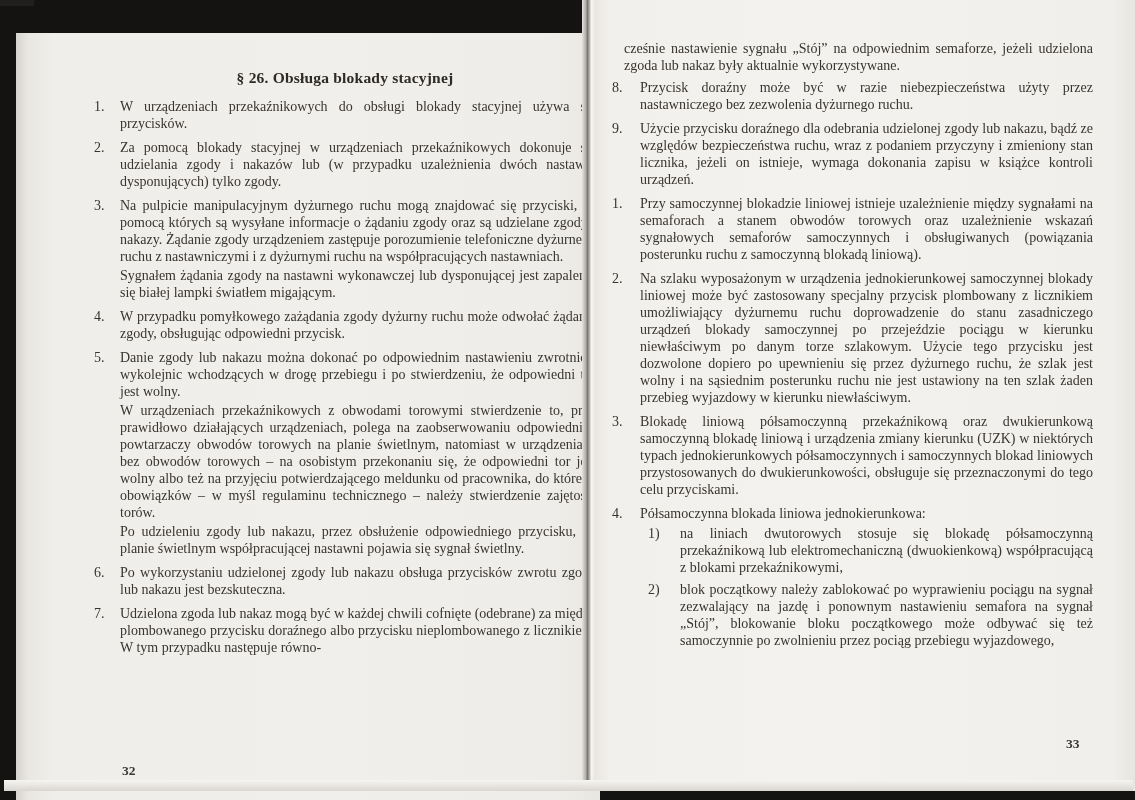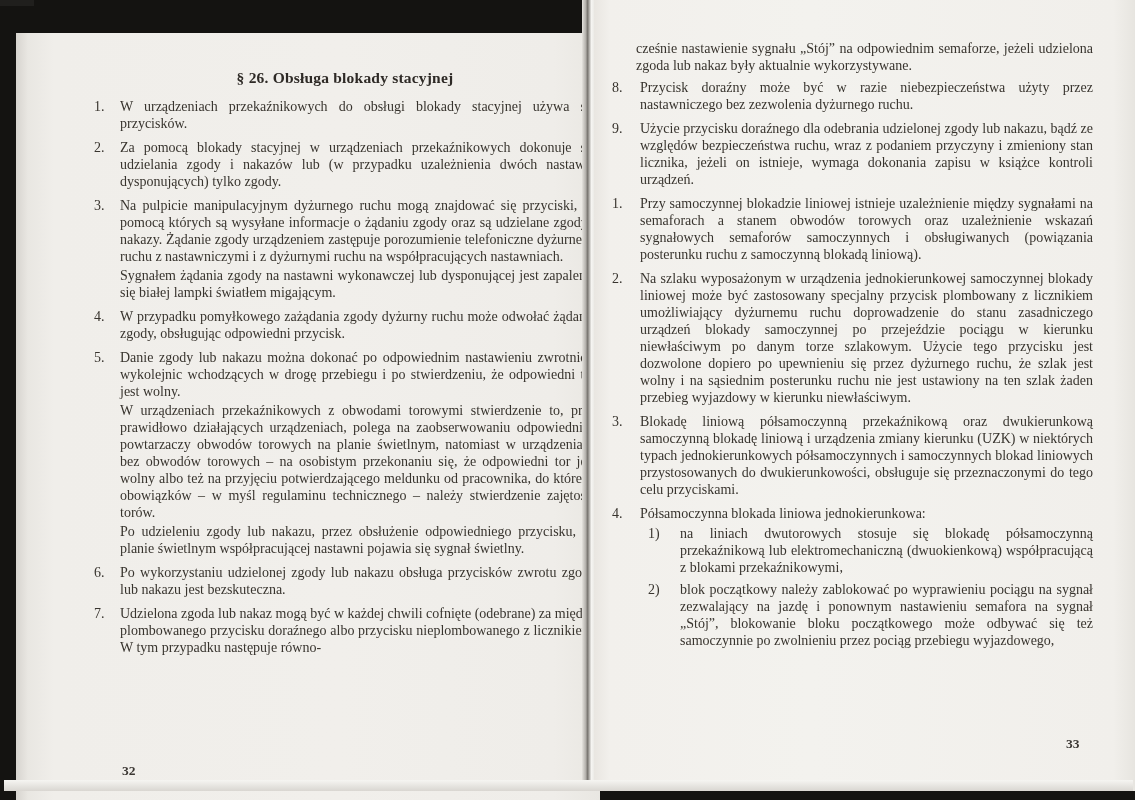--- a/index.html
+++ b/index.html
@@ -39,21 +39,21 @@
   }
   .page-right h2.sec{margin:13px 0 11px 0;}
   .body-text{font-size:14px;line-height:17px;text-align:justify;}
   .item{display:flex;margin-top:5px;}
   .num{flex:0 0 26px;}
   .page-right .num{flex-basis:28px;}
   .txt{flex:1;min-width:0;}
   .txt p{margin:0 0 2px 0;text-align:justify;}
   .txt .item{margin-left:8px;margin-top:3px;}
   .txt .item .num{flex-basis:32px;}
-  .cont-para{margin:0 0 2px 24px;text-align:justify;}
+  .cont-para{margin:0 0 2px 12px;text-align:justify;}
   .pageno{position:absolute;font-size:13.5px;font-weight:bold;color:#3b3733;}
   .pageno-left{left:106px;top:730px;}
   .pageno-right{left:472px;top:736px;}
 </style>
 </head>
 <body>
 
 <div class="book">
 
   <div class="page page-left">

